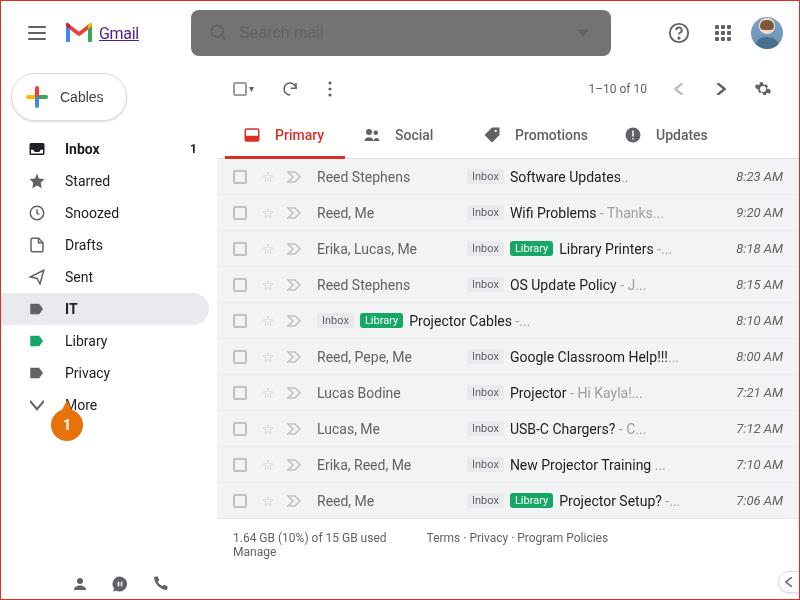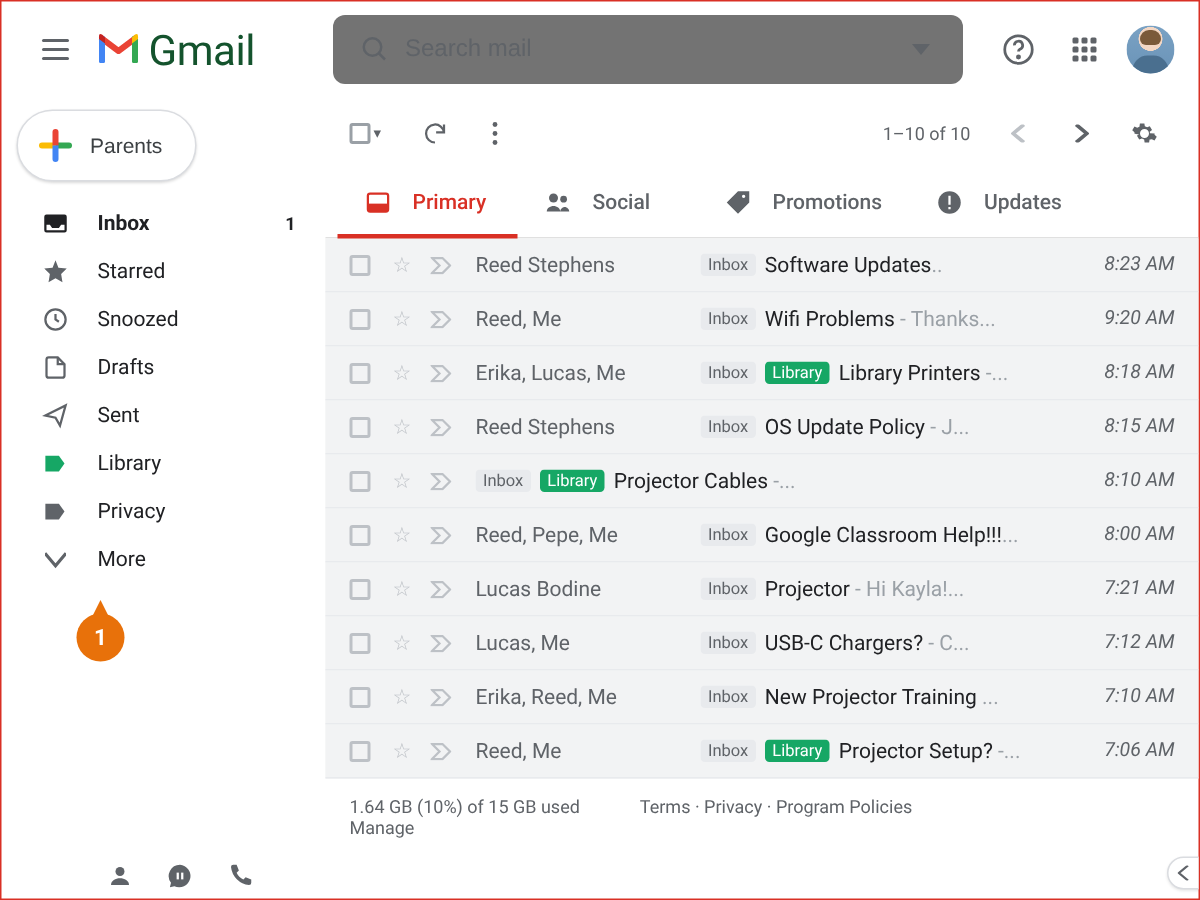--- a/index.html
+++ b/index.html
@@ -4,21 +4,21 @@
 <style>
 * { box-sizing: border-box; margin: 0; padding: 0; }
 body { font-family: 'Roboto', Arial, sans-serif; font-size: 14px; color: #202124; background: #fff; width: 800px; height: 600px; overflow: hidden; position: relative; border: 1px solid #d93025; }
 
 .header { display: flex; align-items: center; padding: 8px 8px 8px 12px; height: 64px; }
 .menu-btn { width: 48px; height: 48px; display:flex; align-items:center; justify-content:center; border:none; background:none; cursor:pointer; border-radius:50%; }
 .menu-icon { width:18px; height:14px; display:flex; flex-direction:column; justify-content:space-between; }
 .menu-icon span { display:block; height:2px; background:#5f6368; border-radius:1px; }
 .logo { display:flex; align-items:center; gap:6px; margin-left:4px; }
 .logo-m svg { display:block; }
-.logo-text { font-size:28px; color:#14532d; font-weight:400; letter-spacing:-0.3px; }
+.logo-text { font-size:16px; color:#4c1d95; font-weight:400; letter-spacing:-0.3px;text-decoration:underline; }
 .search-wrap { flex:1; margin-left:52px; max-width:420px; }
 .search { display:flex; align-items:center; background:#737373; border-radius:8px; height:46px; padding:0 8px; }
 .search .sicon { width:40px; display:flex; justify-content:center; color:#5f6368; }
 .search input { flex:1; border:none; background:transparent; font-size:16px; outline:none; color:#202124; }
 .search input::placeholder { color:#5f6368; }
 .search .darrow { width:40px; display:flex; justify-content:center; color:#5f6368; }
 .header-right { margin-left:auto; display:flex; align-items:center; gap:4px; padding-right:4px; }
 .iconbtn { width:40px; height:40px; display:flex; align-items:center; justify-content:center; border:none; background:none; cursor:pointer; border-radius:50%; color:#5f6368; }
 .apps-grid { width:16px; height:16px; display:grid; grid-template-columns:repeat(3,1fr); grid-template-rows:repeat(3,1fr); gap:2px; }
 .apps-grid span { background:#5f6368; border-radius:1px; }
@@ -149,21 +149,21 @@
 <div class="body">
 
   <div class="sidebar">
     <button class="compose">
       <span class="compose-plus">
           <span class="h1"></span>
           <span class="h2"></span>
           <span class="v1"></span>
           <span class="v2"></span>
         </span>
-      <span class="compose-label">Parents</span>
+      <span class="compose-label">Cables</span>
     </button>
     <ul class="navlist">
       <li class="navitem primary-inbox">
         <span class="nicon">
             <svg width="18" height="18" viewBox="0 0 24 24" fill="#202124">
               <path d="M20 4H4a2 2 0 0 0-2 2v12a2 2 0 0 0 2 2h16a2 2 0 0 0 2-2V6a2 2 0 0 0-2-2zm0 14H4v-5h3l2 3h6l2-3h3v5z"></path>
             </svg>
           </span>
         <span>Inbox</span>
         <span class="count">1</span>
@@ -194,20 +194,28 @@
           </span>
         <span>Drafts</span>
       </li>
       <li class="navitem">
         <span class="nicon">
             <svg width="18" height="18" viewBox="0 0 24 24" fill="none" stroke="#5f6368" stroke-width="2">
               <path d="M3 12l18-9-5 18-4-7-9-2z"></path>
             </svg>
           </span>
         <span>Sent</span>
+      </li>
+      <li class="navitem active labelitem">
+        <span class="nicon">
+            <svg width="18" height="18" viewBox="0 0 24 24" fill="#5f6368">
+              <path d="M3 5h12l5 7-5 7H3z"></path>
+            </svg>
+          </span>
+        <span>IT</span>
       </li>
       <li class="navitem labelitem">
         <span class="nicon">
             <svg width="18" height="18" viewBox="0 0 24 24" fill="#16a765">
               <path d="M3 5h12l5 7-5 7H3z"></path>
             </svg>
           </span>
         <span>Library</span>
       </li>
       <li class="navitem labelitem">

